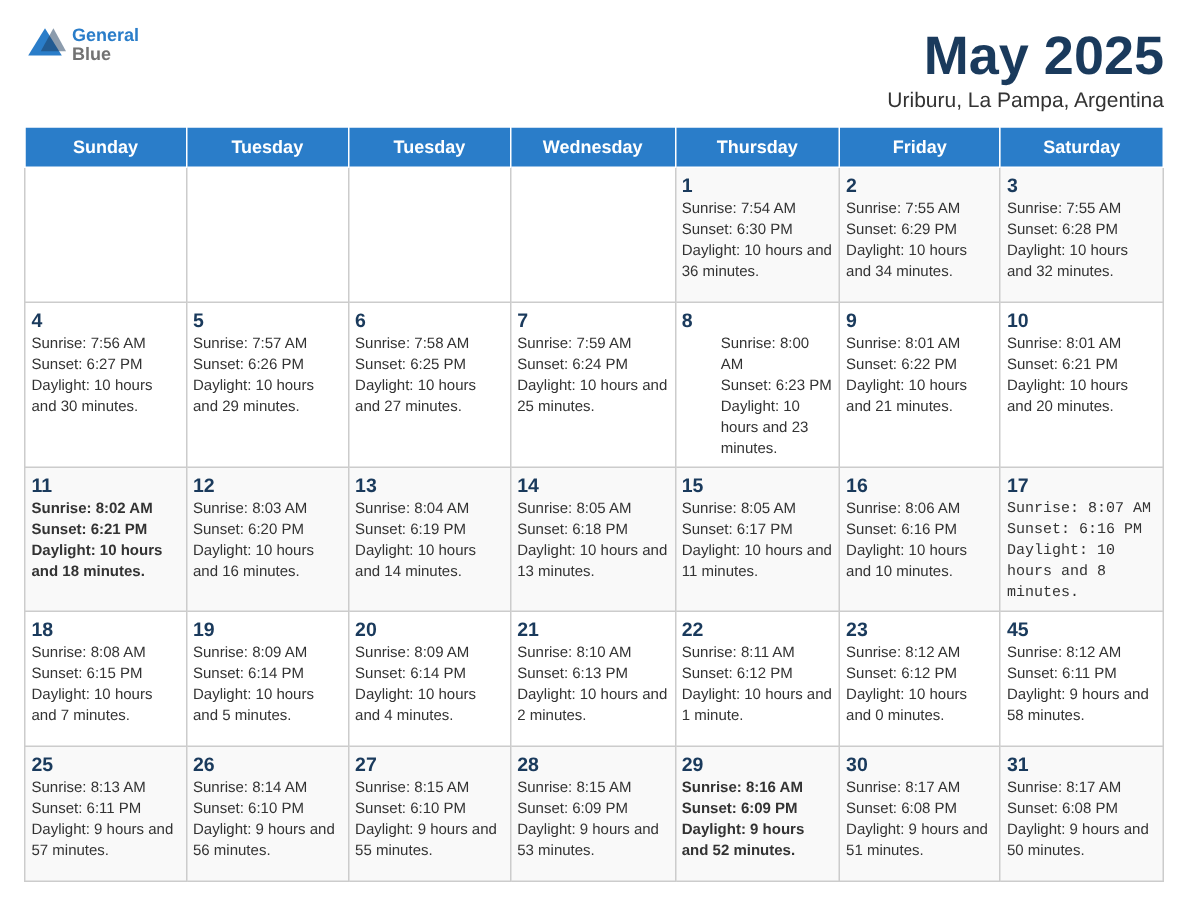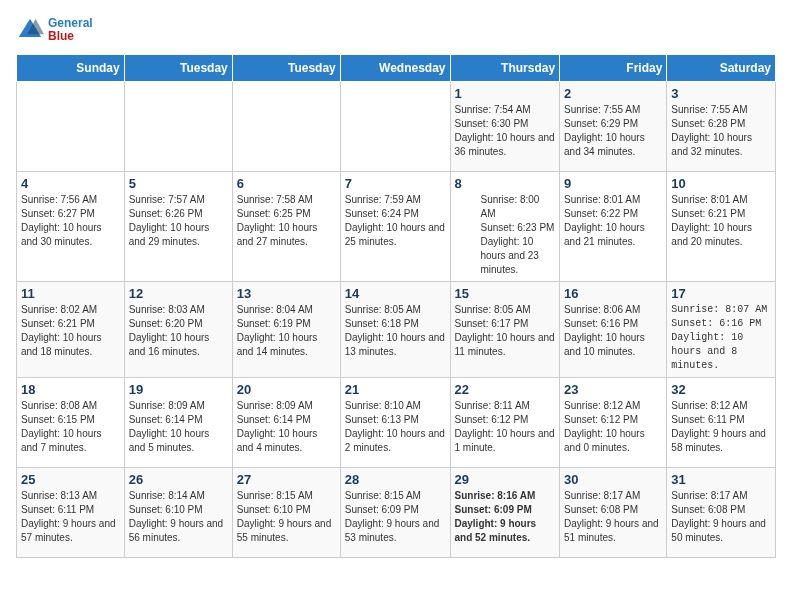--- a/index.html
+++ b/index.html
@@ -48,21 +48,21 @@
     }
     .calendar {
       width: 100%;
       border-collapse: collapse;
       font-size: 11px;
     }
     .calendar thead th {
       background: #2a7dc9;
       color: #fff;
       padding: 6px 4px;
-      text-align: right;
+      text-align: center;
       font-size: 12px;
       font-weight: bold;
       border: 1px solid #fff;
     }
     .calendar tbody td {
       border: 1px solid #ccc;
       vertical-align: top;
       padding: 4px;
       width: 113px;
       height: 90px;
@@ -90,22 +90,26 @@
 <body>
 
 <div class="header">
   <div class="logo">
     <svg class="logo-icon" viewBox="0 0 40 40">
       <polygon points="20,4 36,30 4,30" fill="#2a7dc9"></polygon>
       <polygon points="28,4 40,26 16,26" fill="#1a3a5c" opacity="0.5"></polygon>
     </svg>
     <div class="logo-text">
       <div><span>General</span></div>
-      <div><span style="color:#b91c1c">Blue</span></div>
+      <div><span style="color:#737373">Blue</span></div>
     </div>
+  </div>
+  <div class="title-block">
+    <div class="month-title">May 2025</div>
+    <div class="subtitle">Uriburu, La Pampa, Argentina</div>
   </div>
 </div>
 
 <table class="calendar">
   <thead>
     <tr>
     <th>Sunday</th>
         <th>Tuesday</th>
         <th>Tuesday</th>
         <th>Wednesday</th>
@@ -179,21 +183,21 @@
         <td>
           <div class="day-num">10</div>
           <div class="day-info" style="white-space: pre-line;">Sunrise: 8:01 AM
 Sunset: 6:21 PM
 Daylight: 10 hours and 20 minutes.</div>
         </td>
       </tr>
       <tr>
         <td>
           <div class="day-num">11</div>
-          <div class="day-info" style="white-space: pre-line;">Sunrise: 8:02 AM
+          <div class="day-info" style="white-space: pre-line; font-weight: bold;">Sunrise: 8:02 AM
 Sunset: 6:21 PM
 Daylight: 10 hours and 18 minutes.</div>
         </td>
         <td>
           <div class="day-num">12</div>
           <div class="day-info" style="white-space: pre-line;">Sunrise: 8:03 AM
 Sunset: 6:20 PM
 Daylight: 10 hours and 16 minutes.</div>
         </td>
         <td>
@@ -258,21 +262,21 @@
 Sunset: 6:12 PM
 Daylight: 10 hours and 1 minute.</div>
         </td>
         <td>
           <div class="day-num">23</div>
           <div class="day-info" style="white-space: pre-line;">Sunrise: 8:12 AM
 Sunset: 6:12 PM
 Daylight: 10 hours and 0 minutes.</div>
         </td>
         <td>
-          <div class="day-num">32</div>
+          <div class="day-num">45</div>
           <div class="day-info" style="white-space: pre-line;">Sunrise: 8:12 AM
 Sunset: 6:11 PM
 Daylight: 9 hours and 58 minutes.</div>
         </td>
       </tr>
       <tr>
         <td>
           <div class="day-num">25</div>
           <div class="day-info" style="white-space: pre-line;">Sunrise: 8:13 AM
 Sunset: 6:11 PM

